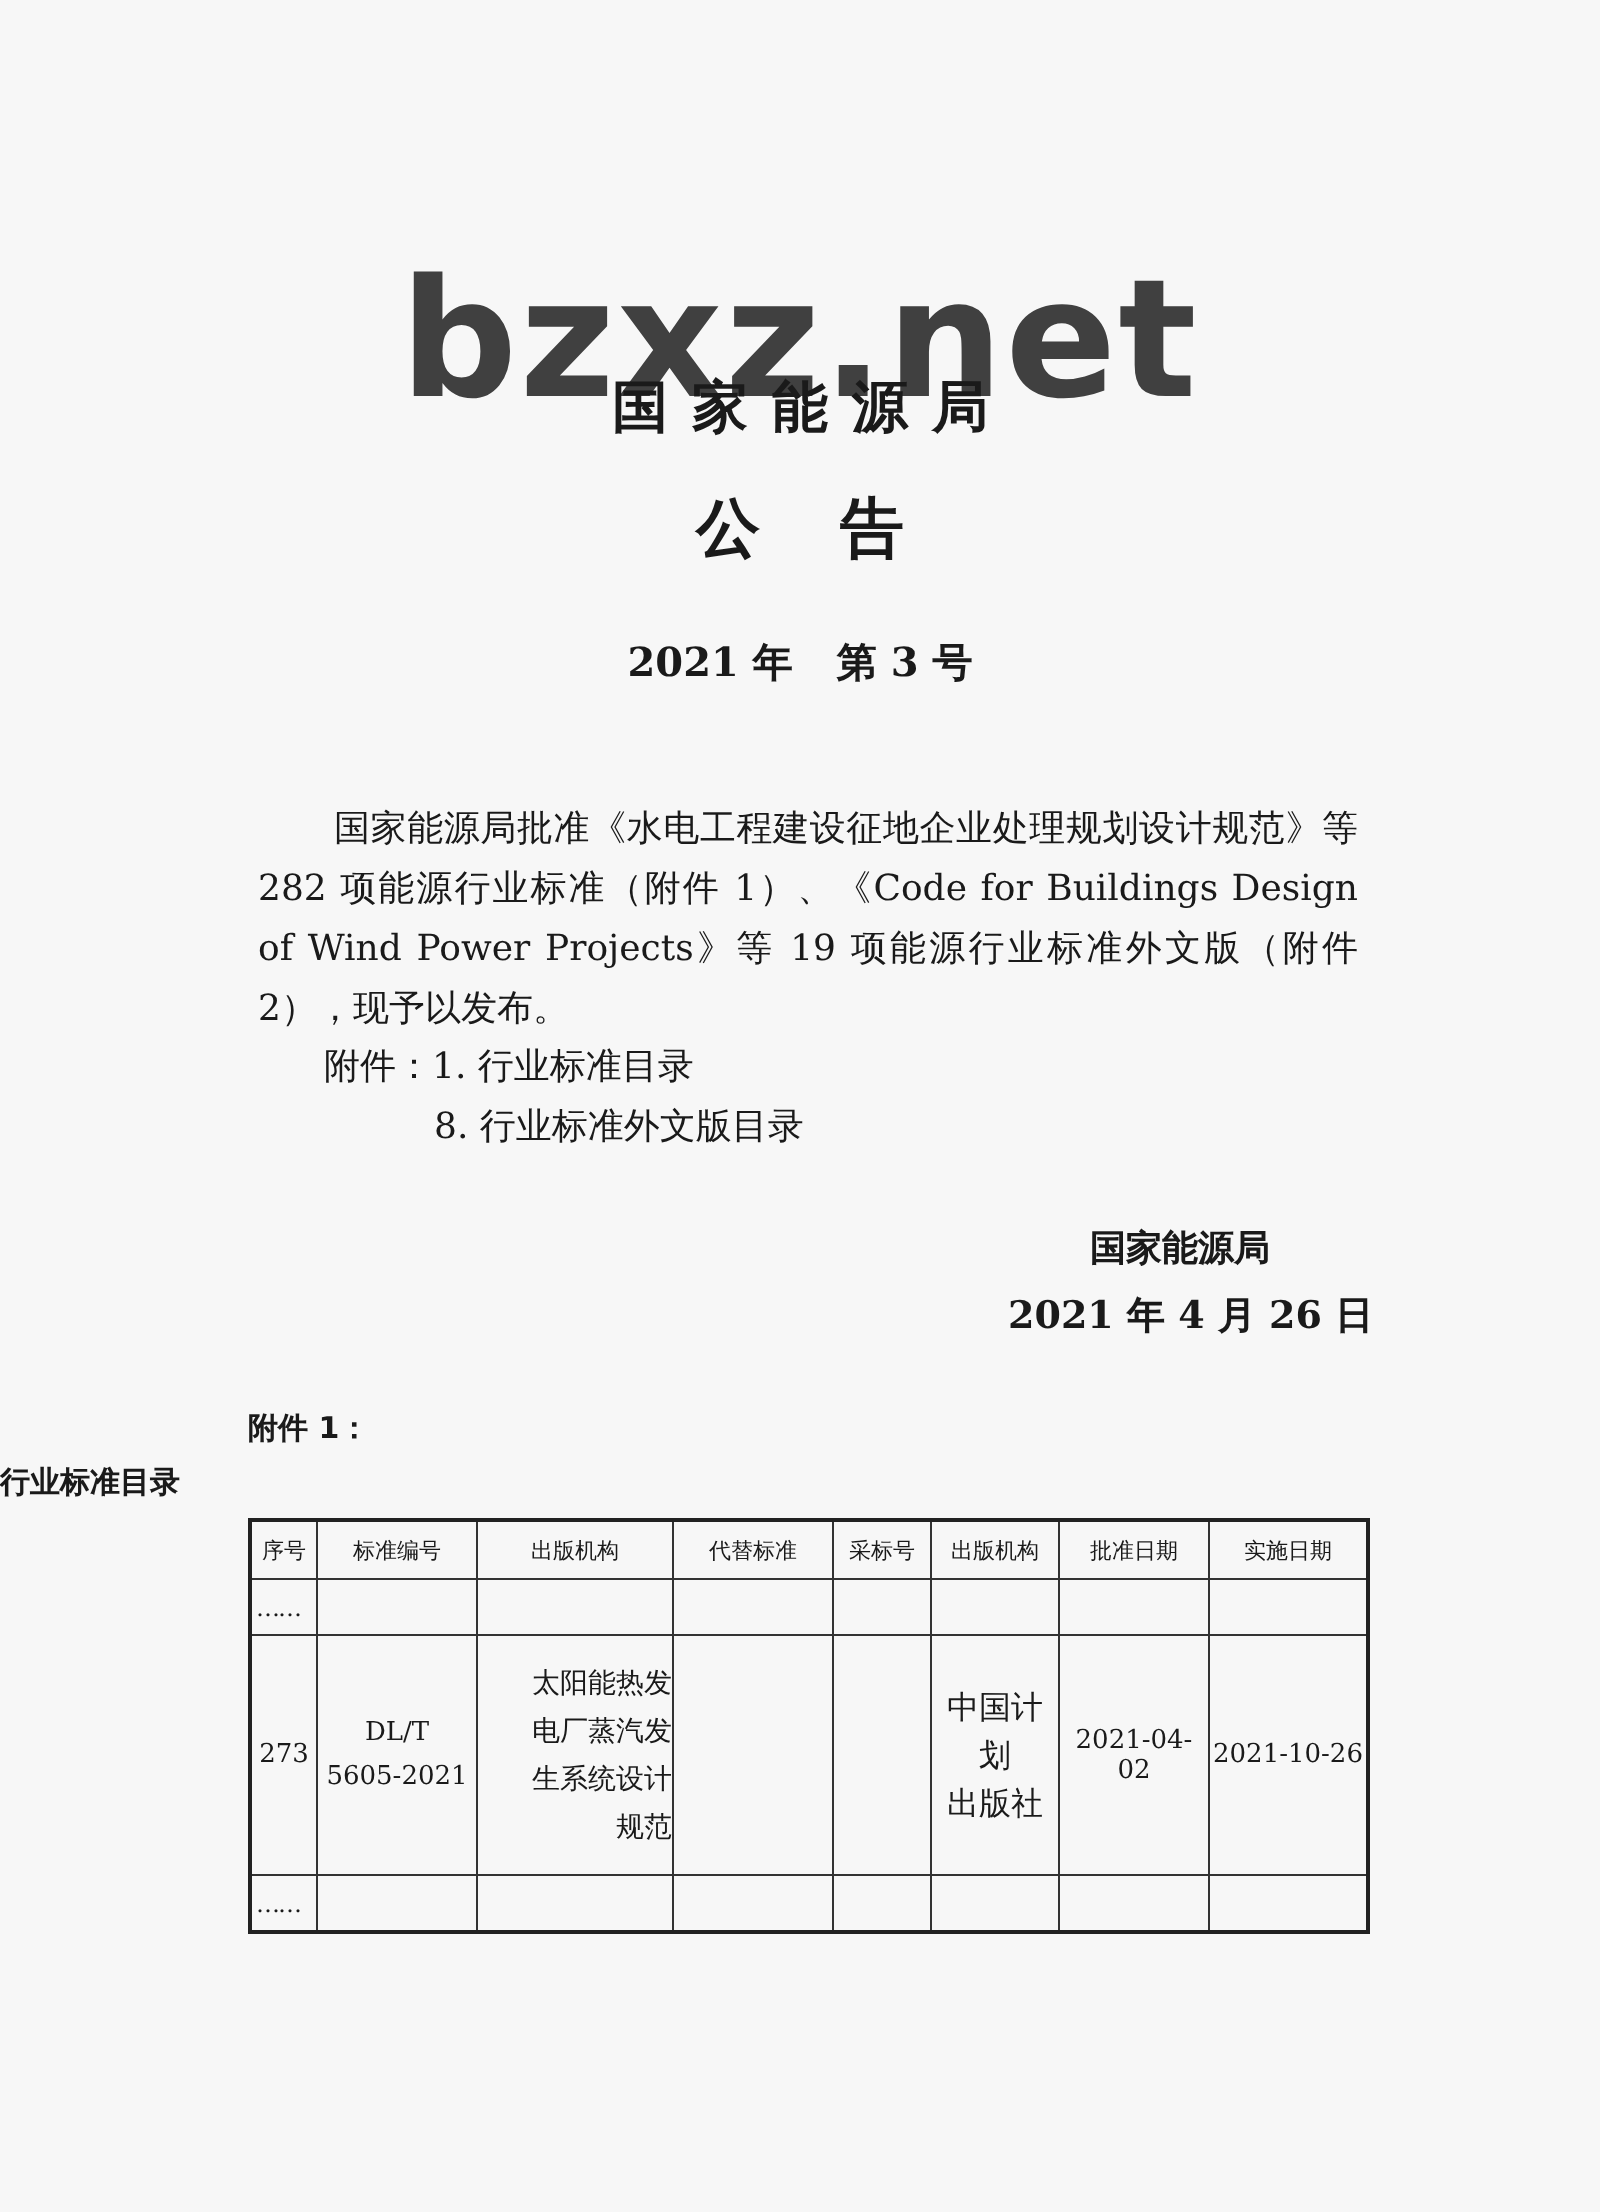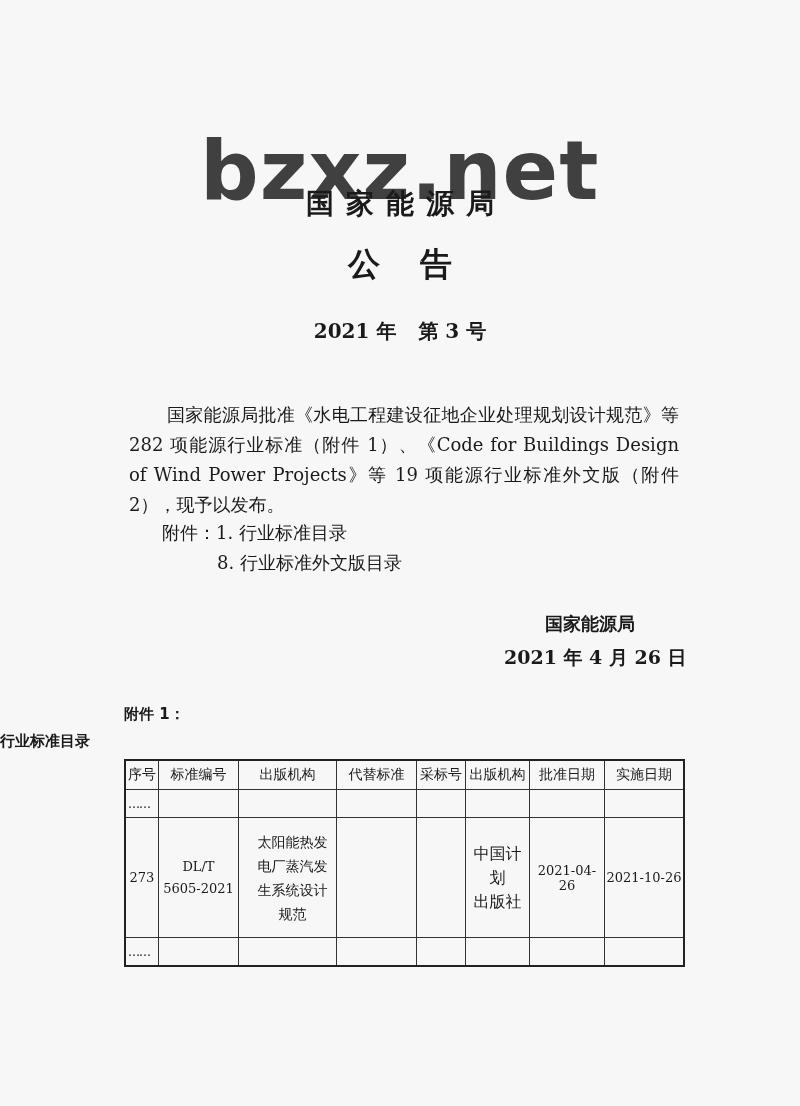--- a/index.html
+++ b/index.html
@@ -44,25 +44,25 @@
     position: absolute; left: 124px; top: 759px;
     border-collapse: collapse;
     border: 2px solid #222;
     font-size: 13px;
   }
   td, th {
     border: 1px solid #333;
     text-align: center; vertical-align: middle;
     padding: 0; font-weight: normal;
   }
-  th { height: 28px; font-size: 14px; text-align: center; }
+  th { height: 28px; font-size: 11px; text-align: center; }
   .r-dots td { height: 27px; }
   .r-main td { height: 119px; }
   .dots { text-align: left; padding-left: 2px; letter-spacing: -1px; font-size: 12px; }
-  .name { text-align: center; padding-left: 10px; line-height: 24px; font-size: 14px; }
+  .name { text-align: right; padding-left: 10px; line-height: 24px; font-size: 14px; }
   .pub { line-height: 24px; font-size: 16px; }
 </style>
 </head>
 <body>
 
 <div class="watermark">bzxz.net</div>
 
 <div class="title t1">国家能源局</div>
 <div class="title t2">公告</div>
 <div class="title t3">
@@ -119,21 +119,21 @@
         <div>电厂蒸汽发</div>
         <div>生系统设计</div>
         <div>规范</div>
       </td>
       <td></td>
       <td></td>
       <td class="pub">
         <div>中国计划</div>
         <div>出版社</div>
       </td>
-      <td>2021-04-26</td>
+      <td>2021-04-02</td>
       <td>2021-10-26</td>
     </tr>
     <tr class="r-dots">
       <td class="dots">……</td>
       <td></td>
       <td></td>
       <td></td>
       <td></td>
       <td></td>
       <td></td>

